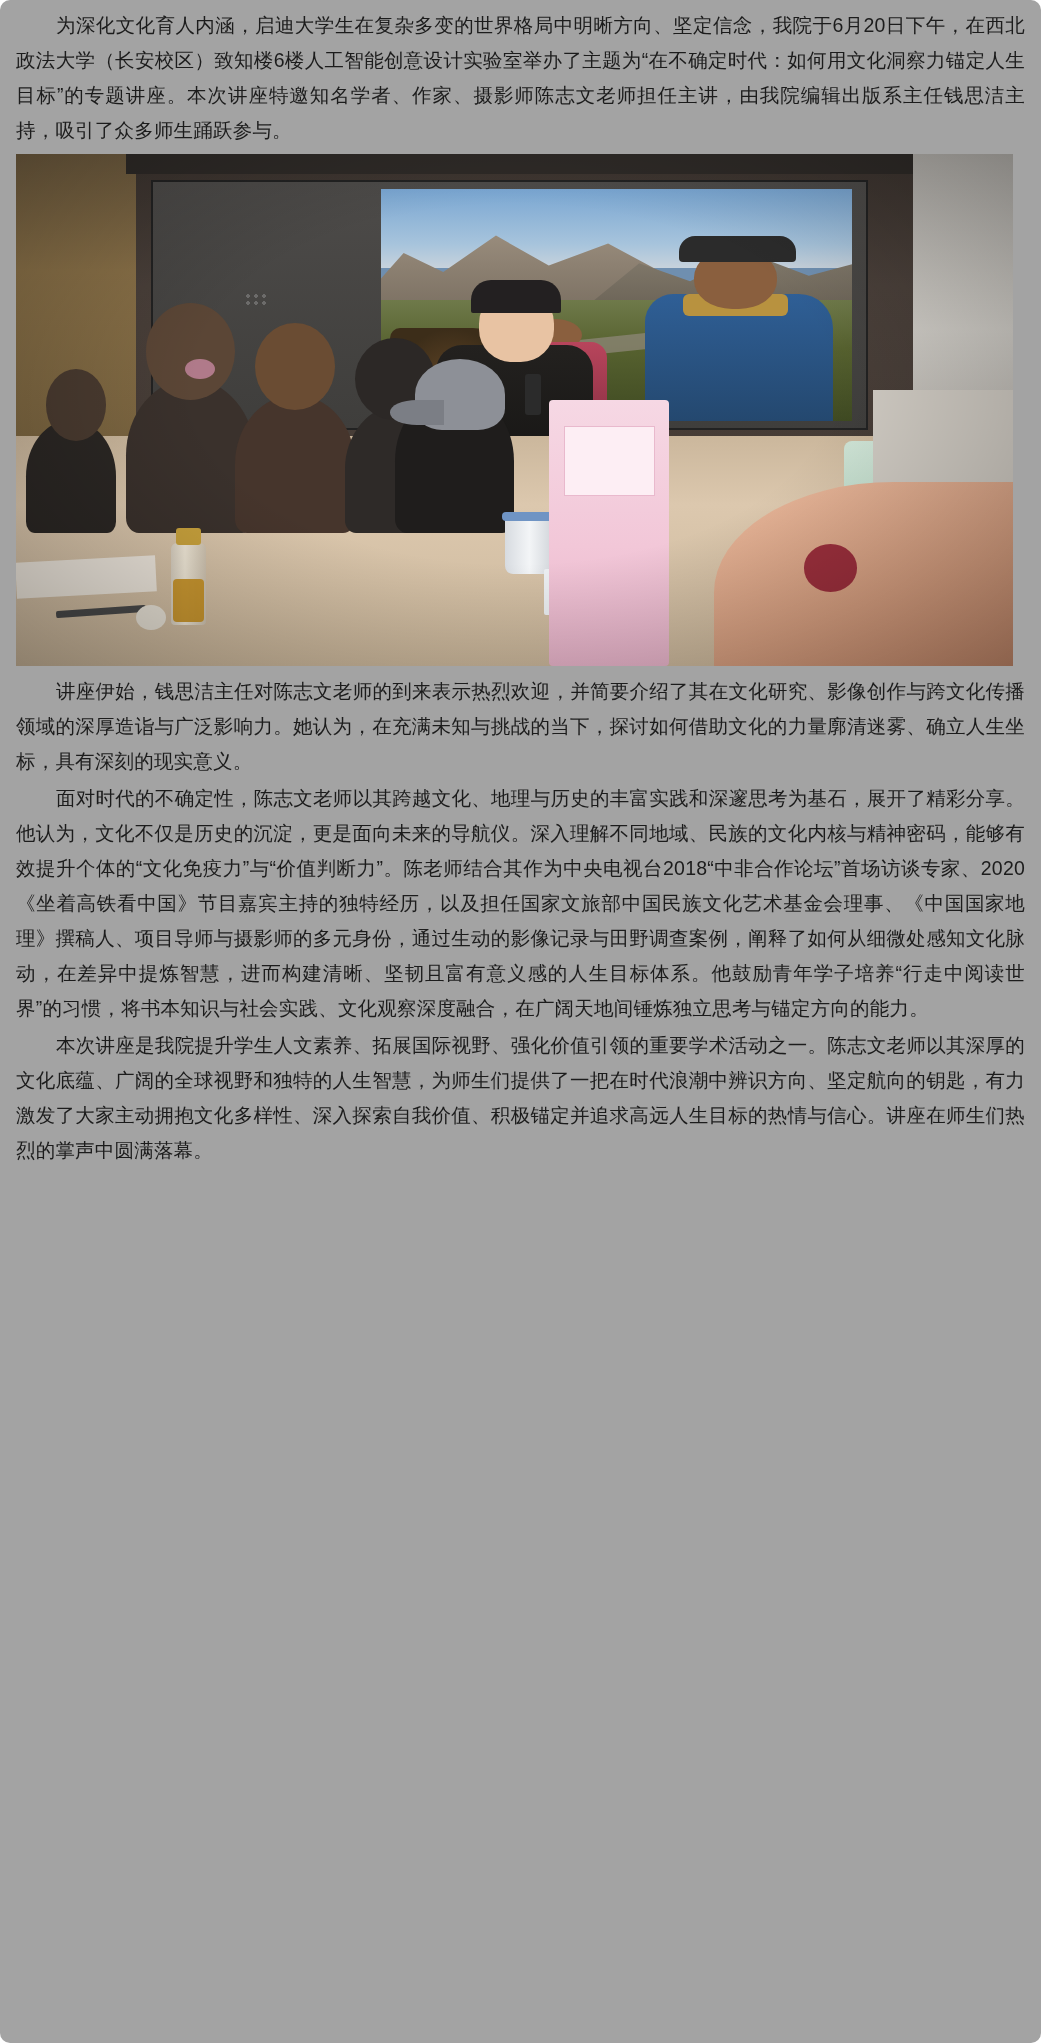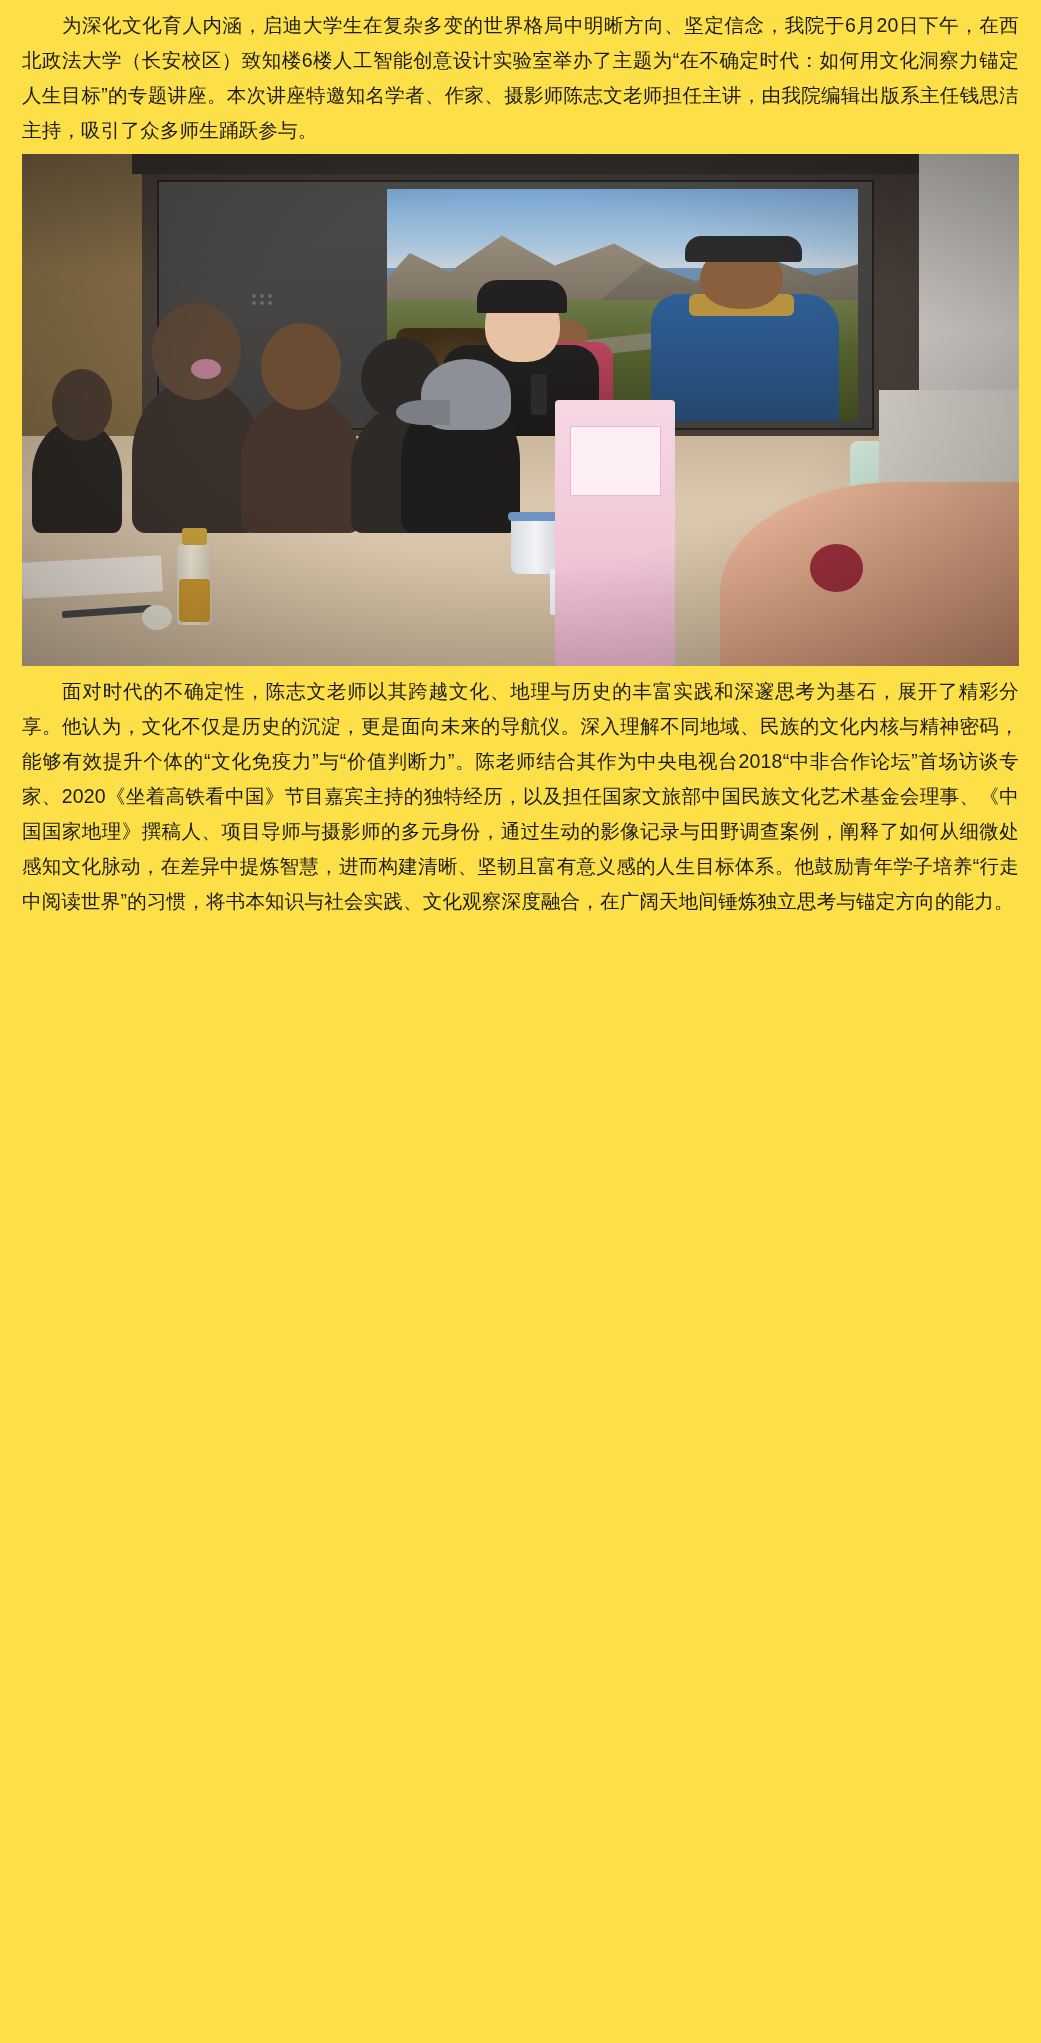--- a/index.html
+++ b/index.html
@@ -9,22 +9,23 @@
     background: #ffffff;
   }
   body {
     width: 1041px;
     font-family: "Liberation Sans", sans-serif;
     color: #1a1a1a;
   }
   .page {
     width: 1041px;
     min-height: 2043px;
-    padding: 0 22px;
-    background: #fde047;
+    padding: 0 16px;
+    background: #a3a3a3;
+    border-radius: 10px;
   }
   .article-body {
     padding-top: 8px;
   }
   p.para {
     margin: 0 0 2px 0;
     font-size: 19.5px;
     line-height: 35px;
     text-align: justify;
     text-justify: inter-ideograph;
@@ -415,16 +416,18 @@
         </div>
         <div class="greenbottle"></div>
         <div class="chair-right"></div>
         <div class="arm">
           <div class="band"></div>
         </div>
         <div class="vignette"></div>
       </div>
     </div>
 
+    <p class="para">讲座伊始，钱思洁主任对陈志文老师的到来表示热烈欢迎，并简要介绍了其在文化研究、影像创作与跨文化传播领域的深厚造诣与广泛影响力。她认为，在充满未知与挑战的当下，探讨如何借助文化的力量廓清迷雾、确立人生坐标，具有深刻的现实意义。</p>
     <p class="para">面对时代的不确定性，陈志文老师以其跨越文化、地理与历史的丰富实践和深邃思考为基石，展开了精彩分享。他认为，文化不仅是历史的沉淀，更是面向未来的导航仪。深入理解不同地域、民族的文化内核与精神密码，能够有效提升个体的“文化免疫力”与“价值判断力”。陈老师结合其作为中央电视台2018“中非合作论坛”首场访谈专家、2020《坐着高铁看中国》节目嘉宾主持的独特经历，以及担任国家文旅部中国民族文化艺术基金会理事、《中国国家地理》撰稿人、项目导师与摄影师的多元身份，通过生动的影像记录与田野调查案例，阐释了如何从细微处感知文化脉动，在差异中提炼智慧，进而构建清晰、坚韧且富有意义感的人生目标体系。他鼓励青年学子培养“行走中阅读世界”的习惯，将书本知识与社会实践、文化观察深度融合，在广阔天地间锤炼独立思考与锚定方向的能力。</p>
+    <p class="para">本次讲座是我院提升学生人文素养、拓展国际视野、强化价值引领的重要学术活动之一。陈志文老师以其深厚的文化底蕴、广阔的全球视野和独特的人生智慧，为师生们提供了一把在时代浪潮中辨识方向、坚定航向的钥匙，有力激发了大家主动拥抱文化多样性、深入探索自我价值、积极锚定并追求高远人生目标的热情与信心。讲座在师生们热烈的掌声中圆满落幕。</p>
 
   </div>
 </div>
 
 </body></html>

